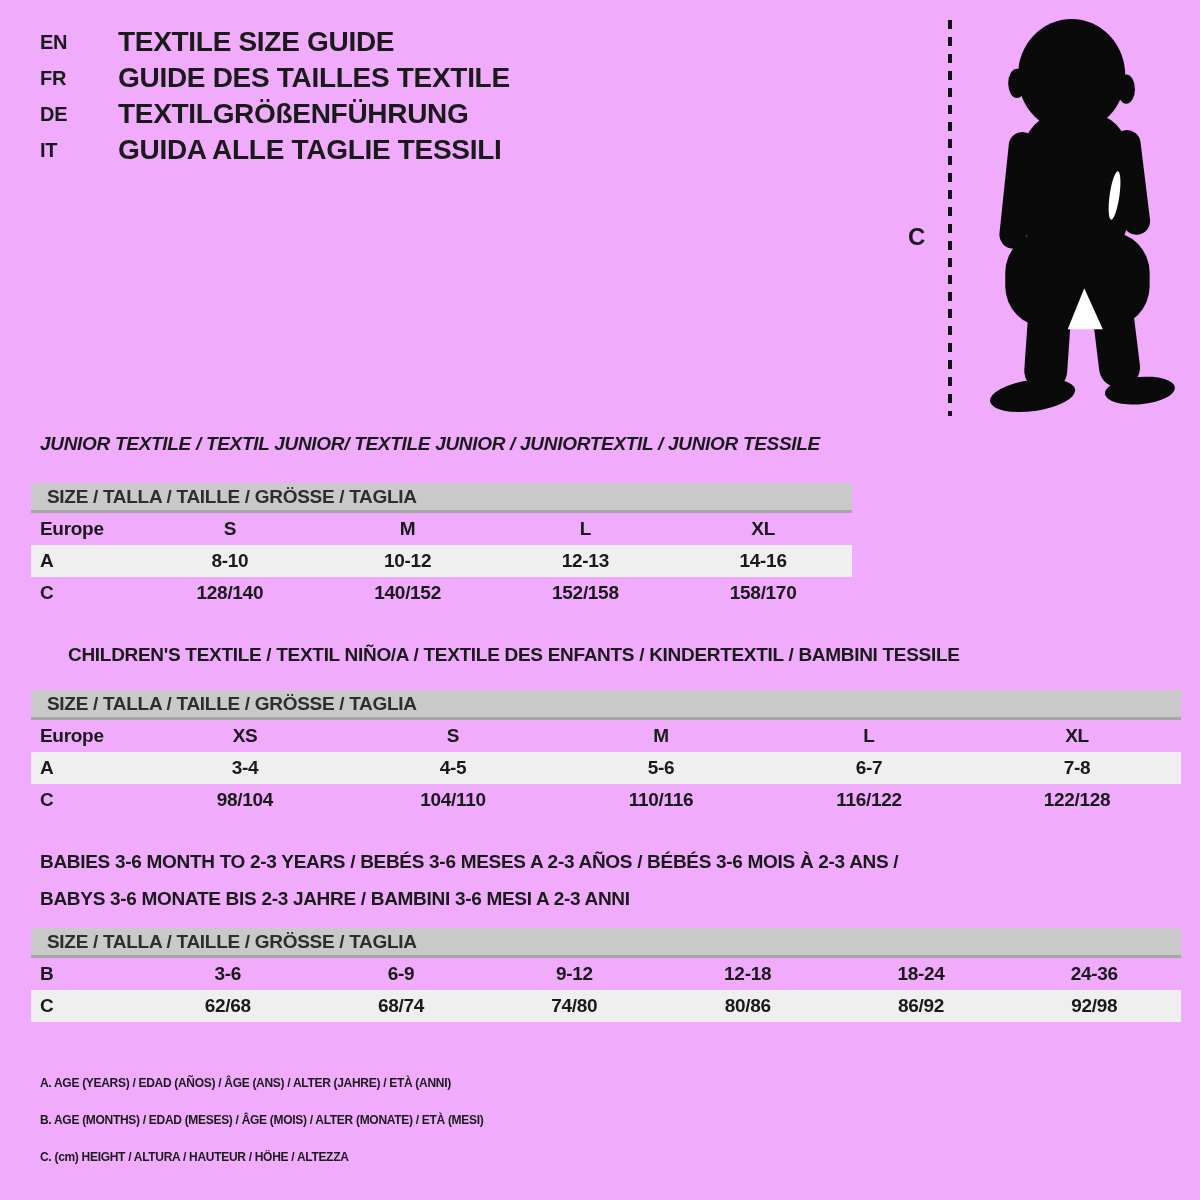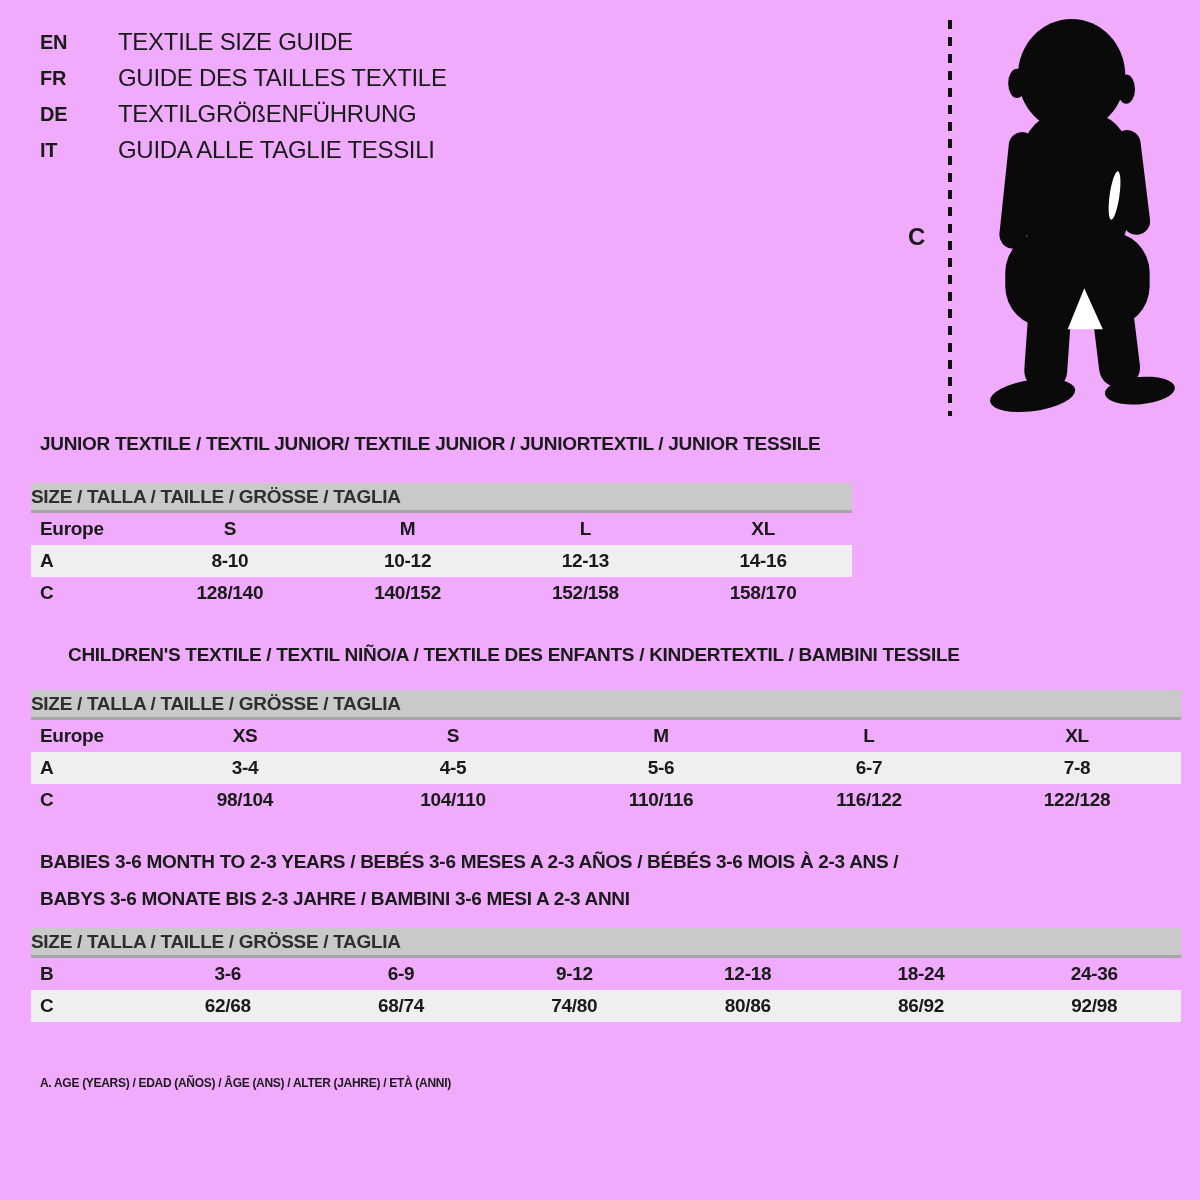--- a/index.html
+++ b/index.html
@@ -4,50 +4,50 @@
 <style>
   html,body { margin:0; padding:0; background:#fff; }
   .page {
     position:relative; width:1200px; height:1200px; background:#f0abfc;
     font-family:"Liberation Sans", sans-serif; color:#1a1a1a; overflow:hidden;
   }
   
   .lang-block { position:absolute; left:40px; top:24px; }
   .lang-row { display:flex; height:36px; align-items:center; }
   .lang-code  { width:78px;  font-weight:700; font-size:20px; letter-spacing:-0.3px; }
-  .lang-title { font-weight:400; font-size:24px; letter-spacing:-0.3px; white-space:nowrap; }
+  .lang-title { font-weight:700; font-size:28px; letter-spacing:-0.3px; white-space:nowrap; }
 
   
   .figure-wrap { position:absolute; left:900px; top:10px; width:300px; height:420px; }
   .c-label { position:absolute; left:8px; top:212px; font-size:24px; font-weight:700; line-height:30px; }
   .dash-line {
     position:absolute; left:48px; top:10px; width:4px; height:396px;
     background:repeating-linear-gradient(to bottom, #111 0 9px, transparent 9px 17px);
   }
   .baby-svg { position:absolute; left:58px; top:5px; }
 
   
   .section-title { position:absolute; left:40px; font-size:19px; font-weight:700; letter-spacing:-0.3px; line-height:26px; white-space:nowrap; }
   .two-line { white-space:normal; width:1120px; line-height:37px; }
 
   
   .stable { position:absolute; left:31px; }
   .size-band {
     height:30px; background:#c9c9c9; border-bottom:3px solid #a6a6a6; box-sizing:border-box;
-    display:flex; align-items:center; padding-left:0;
+    display:flex; align-items:center; padding-left:16px;
     font-weight:700; font-size:19px; color:#2e2e2e; letter-spacing:-0.3px;
   }
   .trow { display:grid; height:32px; align-items:center; font-size:19px; font-weight:700; letter-spacing:-0.3px; }
   .trow.striped { background:#efefef; }
   .trow .label { padding-left:9px; }
   .trow .val { text-align:center; }
   .cols5 { grid-template-columns:110px repeat(4, 1fr); }
   .cols6 { grid-template-columns:110px repeat(5, 1fr); }
   .cols7 { grid-template-columns:110px repeat(6, 1fr); }
-  #junior-title   { top:431px; }
+  #junior-title   { top:431px;font-style:italic; }
   #junior-table   { top:483px; width:821px; }
   #children-title { top:642px;margin-left:28px; }
   #children-table { top:690px; width:1150px; }
   #babies-title   { top:843px; }
   #babies-table   { top:928px; width:1150px; }
 
   
   .legend { position:absolute; left:40px; top:1064px; }
   .legend-line { height:37px; display:flex; align-items:center; font-size:12px; font-weight:700; letter-spacing:-0.3px; white-space:nowrap; }
 </style>
@@ -175,15 +175,17 @@
       <div class="val">68/74</div>
       <div class="val">74/80</div>
       <div class="val">80/86</div>
       <div class="val">86/92</div>
       <div class="val">92/98</div>
     </div>
   </div>
 
   <div class="legend">
     <div class="legend-line">A. AGE (YEARS) / EDAD (AÑOS) / ÂGE (ANS) / ALTER (JAHRE) / ETÀ (ANNI)</div>
+    <div class="legend-line">B. AGE (MONTHS) / EDAD (MESES) / ÂGE (MOIS) / ALTER (MONATE) / ETÀ (MESI)</div>
+    <div class="legend-line">C. (cm) HEIGHT / ALTURA / HAUTEUR / HÖHE / ALTEZZA</div>
   </div>
 
 </div>
 
 </body></html>

